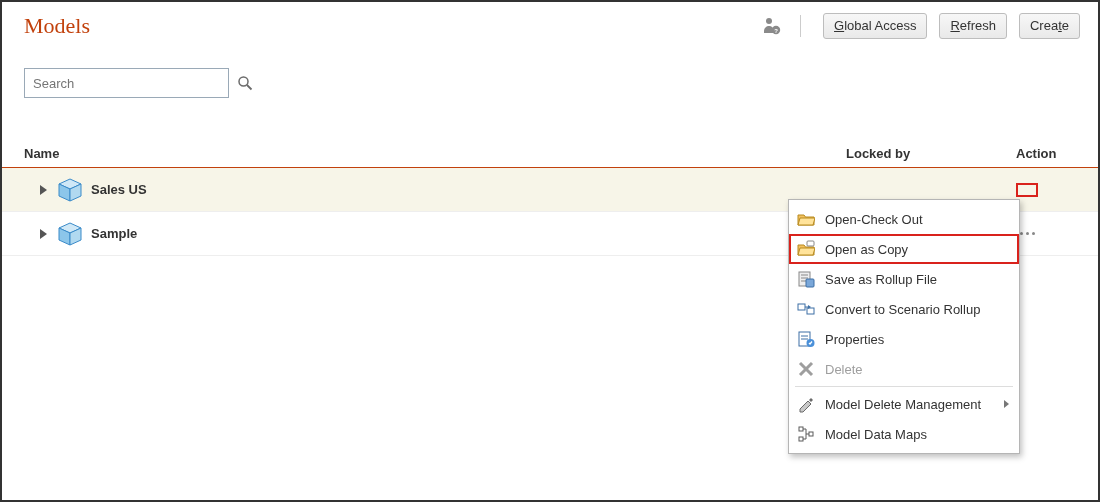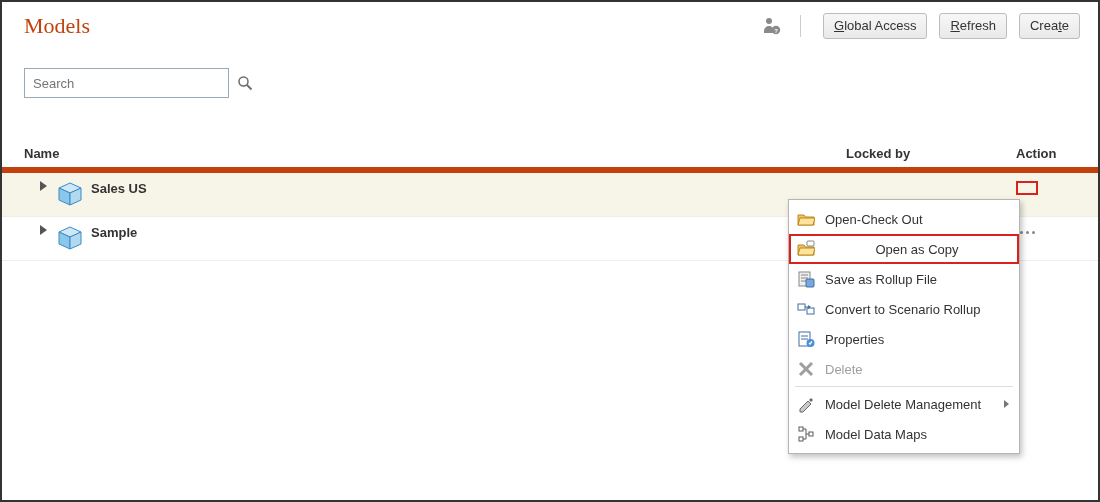--- a/index.html
+++ b/index.html
@@ -71,30 +71,31 @@
     border: none;
     width: 24px; height: 24px;
     margin-left: 4px;
     cursor: pointer;
     display: flex; align-items: center; justify-content: center;
   }
   .table-wrap { margin-top: 42px; }
   .thead {
     display: flex;
     align-items: center;
-    border-bottom: 6px solid #c2410c;
+    border-bottom: 1px solid #c2410c;
     padding: 6px 22px 6px 22px;
     font-weight: 700;
     font-size: 13px;
   }
   .col-name { flex: 1; }
   .col-locked { width: 170px; }
   .col-action { width: 60px; text-align: left; }
   .row {
     display: flex;
+    align-items: center;
     padding: 8px 22px 8px 38px;
     border-bottom: 1px solid #eee;
     min-height: 44px;
   }
   .row.active { background: #f7f5e8; }
   .caret {
     width: 0; height: 0;
     border-top: 5px solid transparent;
     border-bottom: 5px solid transparent;
     border-left: 7px solid #555;
@@ -139,21 +140,20 @@
     display: flex;
     align-items: center;
     padding: 6px 10px 6px 8px;
     font-size: 13px;
     cursor: pointer;
     position: relative;
   }
   .menu-item.highlight {
     outline: 2px solid #d9221c;
     outline-offset: -2px;
-    text-align: center;
   }
   .menu-item .mi-icon {
     width: 18px; height: 18px;
     margin-right: 10px;
     flex-shrink: 0;
   }
   .menu-item .mi-label { flex: 1; }
   .menu-item.disabled { color: #9e9e9e; }
   .menu-item .sub-arrow {
     width: 0; height: 0;

